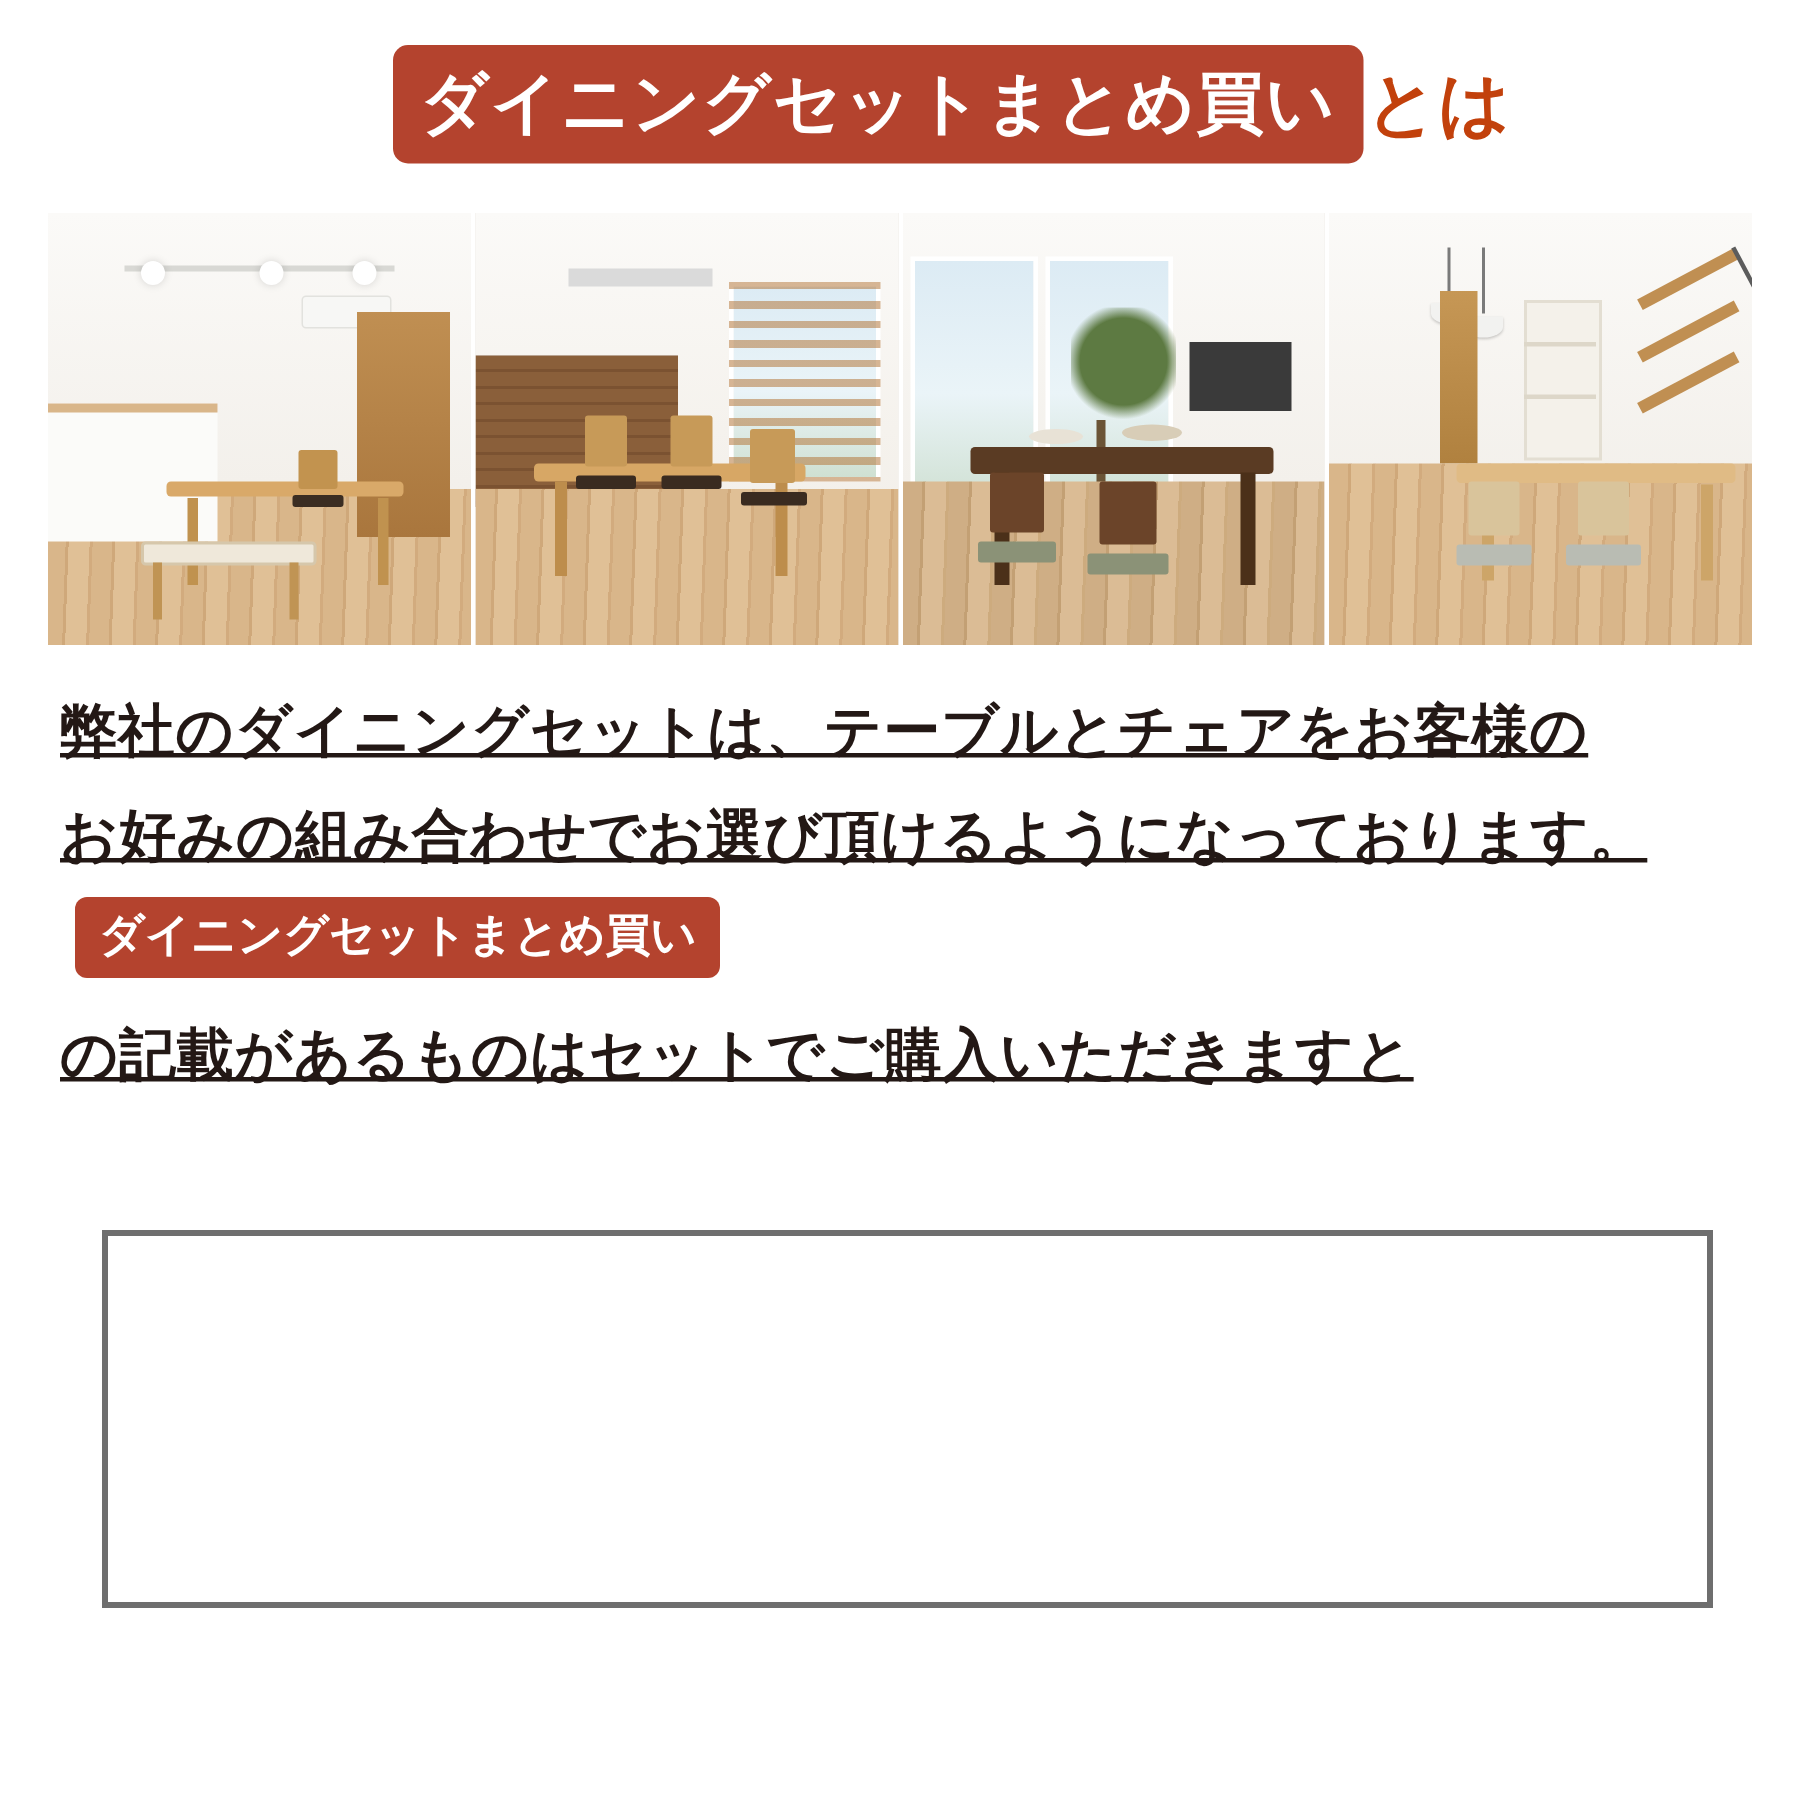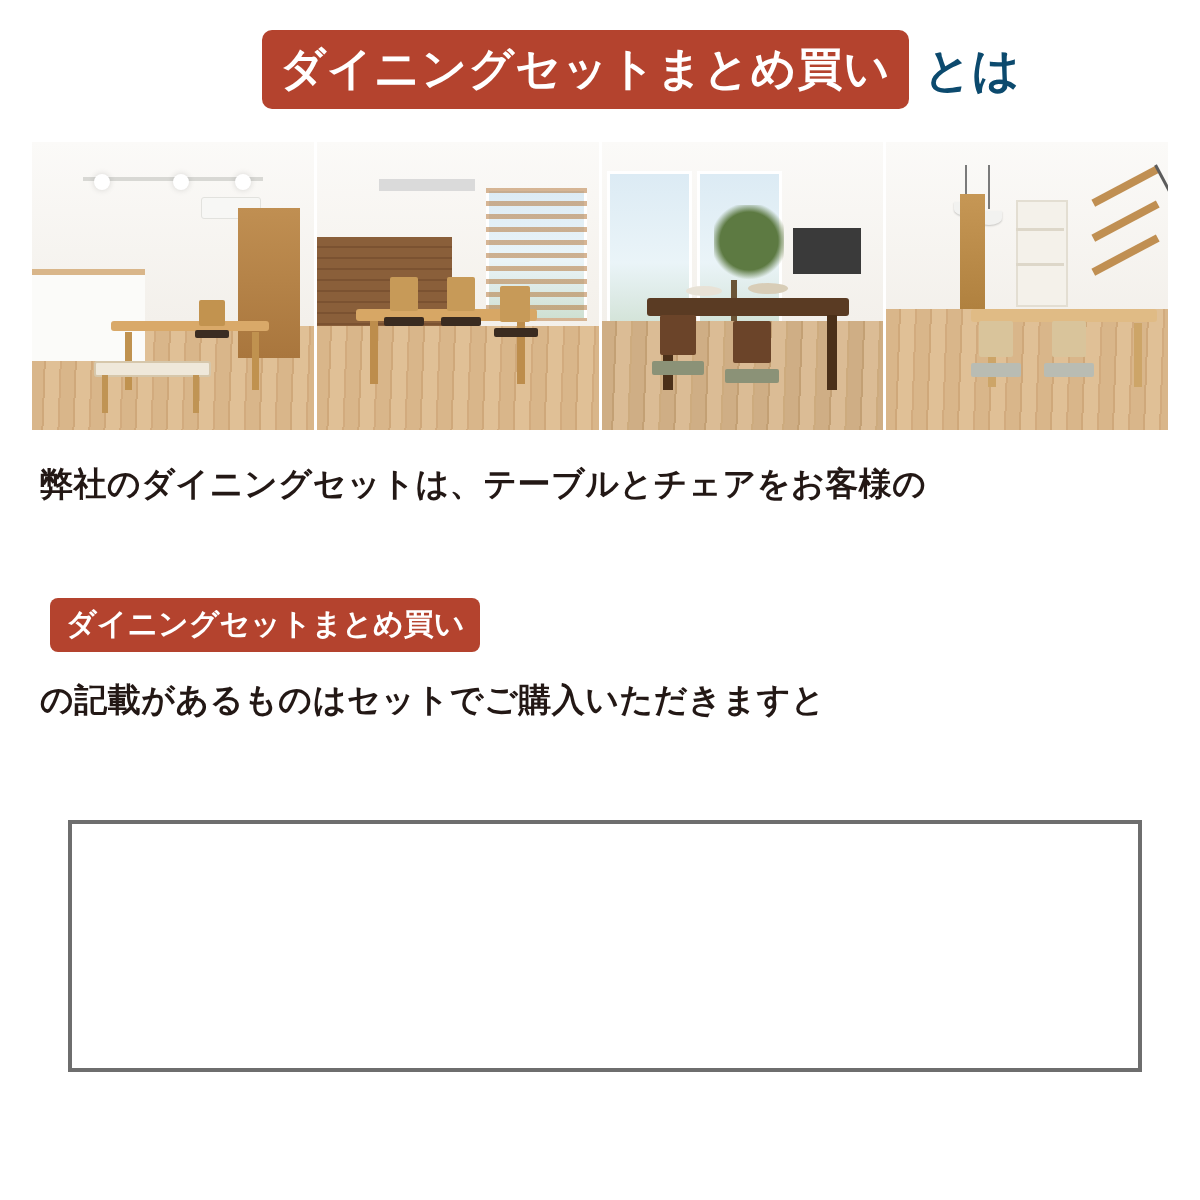--- a/index.html
+++ b/index.html
@@ -35,22 +35,22 @@
     font-weight: bold;
     letter-spacing: 1px;
     line-height: 1;
     padding: 16px 18px 18px 18px;
     border-radius: 10px;
     white-space: nowrap;
   }
   .title-suffix {
     font-size: 47px;
     font-weight: bold;
-    color: #0c4a6e;
-    margin-left: 15px;
+    color: #c2410c;
+    margin-left: 2px;
     line-height: 1;
     white-space: nowrap;
   }
 
   
   .photo-strip {
     position: absolute;
     left: 32px;
     top: 142px;
     width: 1136px;
@@ -115,25 +115,26 @@
   .shade {
     position: absolute;
     border-radius: 0 0 50% 50%;
     background: #f2f2f0;
     box-shadow: 0 1px 2px rgba(0,0,0,.2);
   }
 
   
   .para {
     position: absolute;
-    font-size: 33px;
+    font-size: 38px;
     font-weight: bold;
     color: #231815;
     letter-spacing: 0.5px;
     white-space: nowrap;
+    text-decoration: underline;
   }
   .inline-badge {
     position: absolute;
     background: #b4432e;
     color: #ffffff;
     font-size: 30px;
     font-weight: bold;
     line-height: 1;
     padding: 11px 16px 13px 16px;
     border-radius: 8px;
@@ -315,20 +316,21 @@
         <div class="chair-seat" style="left:0;top:42px;width:50px;height:14px;background:#b9bcb3;"></div>
       </div>
       <div class="chair" style="left:56%;top:62%;width:50px;height:92px;">
         <div class="chair-back" style="left:8px;top:0;width:34px;height:36px;background:#d9c49b;"></div>
         <div class="chair-seat" style="left:0;top:42px;width:50px;height:14px;background:#b9bcb3;"></div>
       </div>
     </div>
   </div>
 
   <div class="para" style="left:40px; top:462px;">弊社のダイニングセットは、テーブルとチェアをお客様の</div>
+  <div class="para" style="left:40px; top:532px;">お好みの組み合わせでお選び頂けるようになっております。</div>
 
   <div class="inline-badge" style="left:50px; top:598px;">ダイニングセットまとめ買い</div>
 
   <div class="para" style="left:40px; top:678px;">の記載があるものはセットでご購入いただきますと</div>
 
   <div class="rate-table-wrap">
     <table class="rate-table">
       <tbody>
       </tbody>
     </table>

